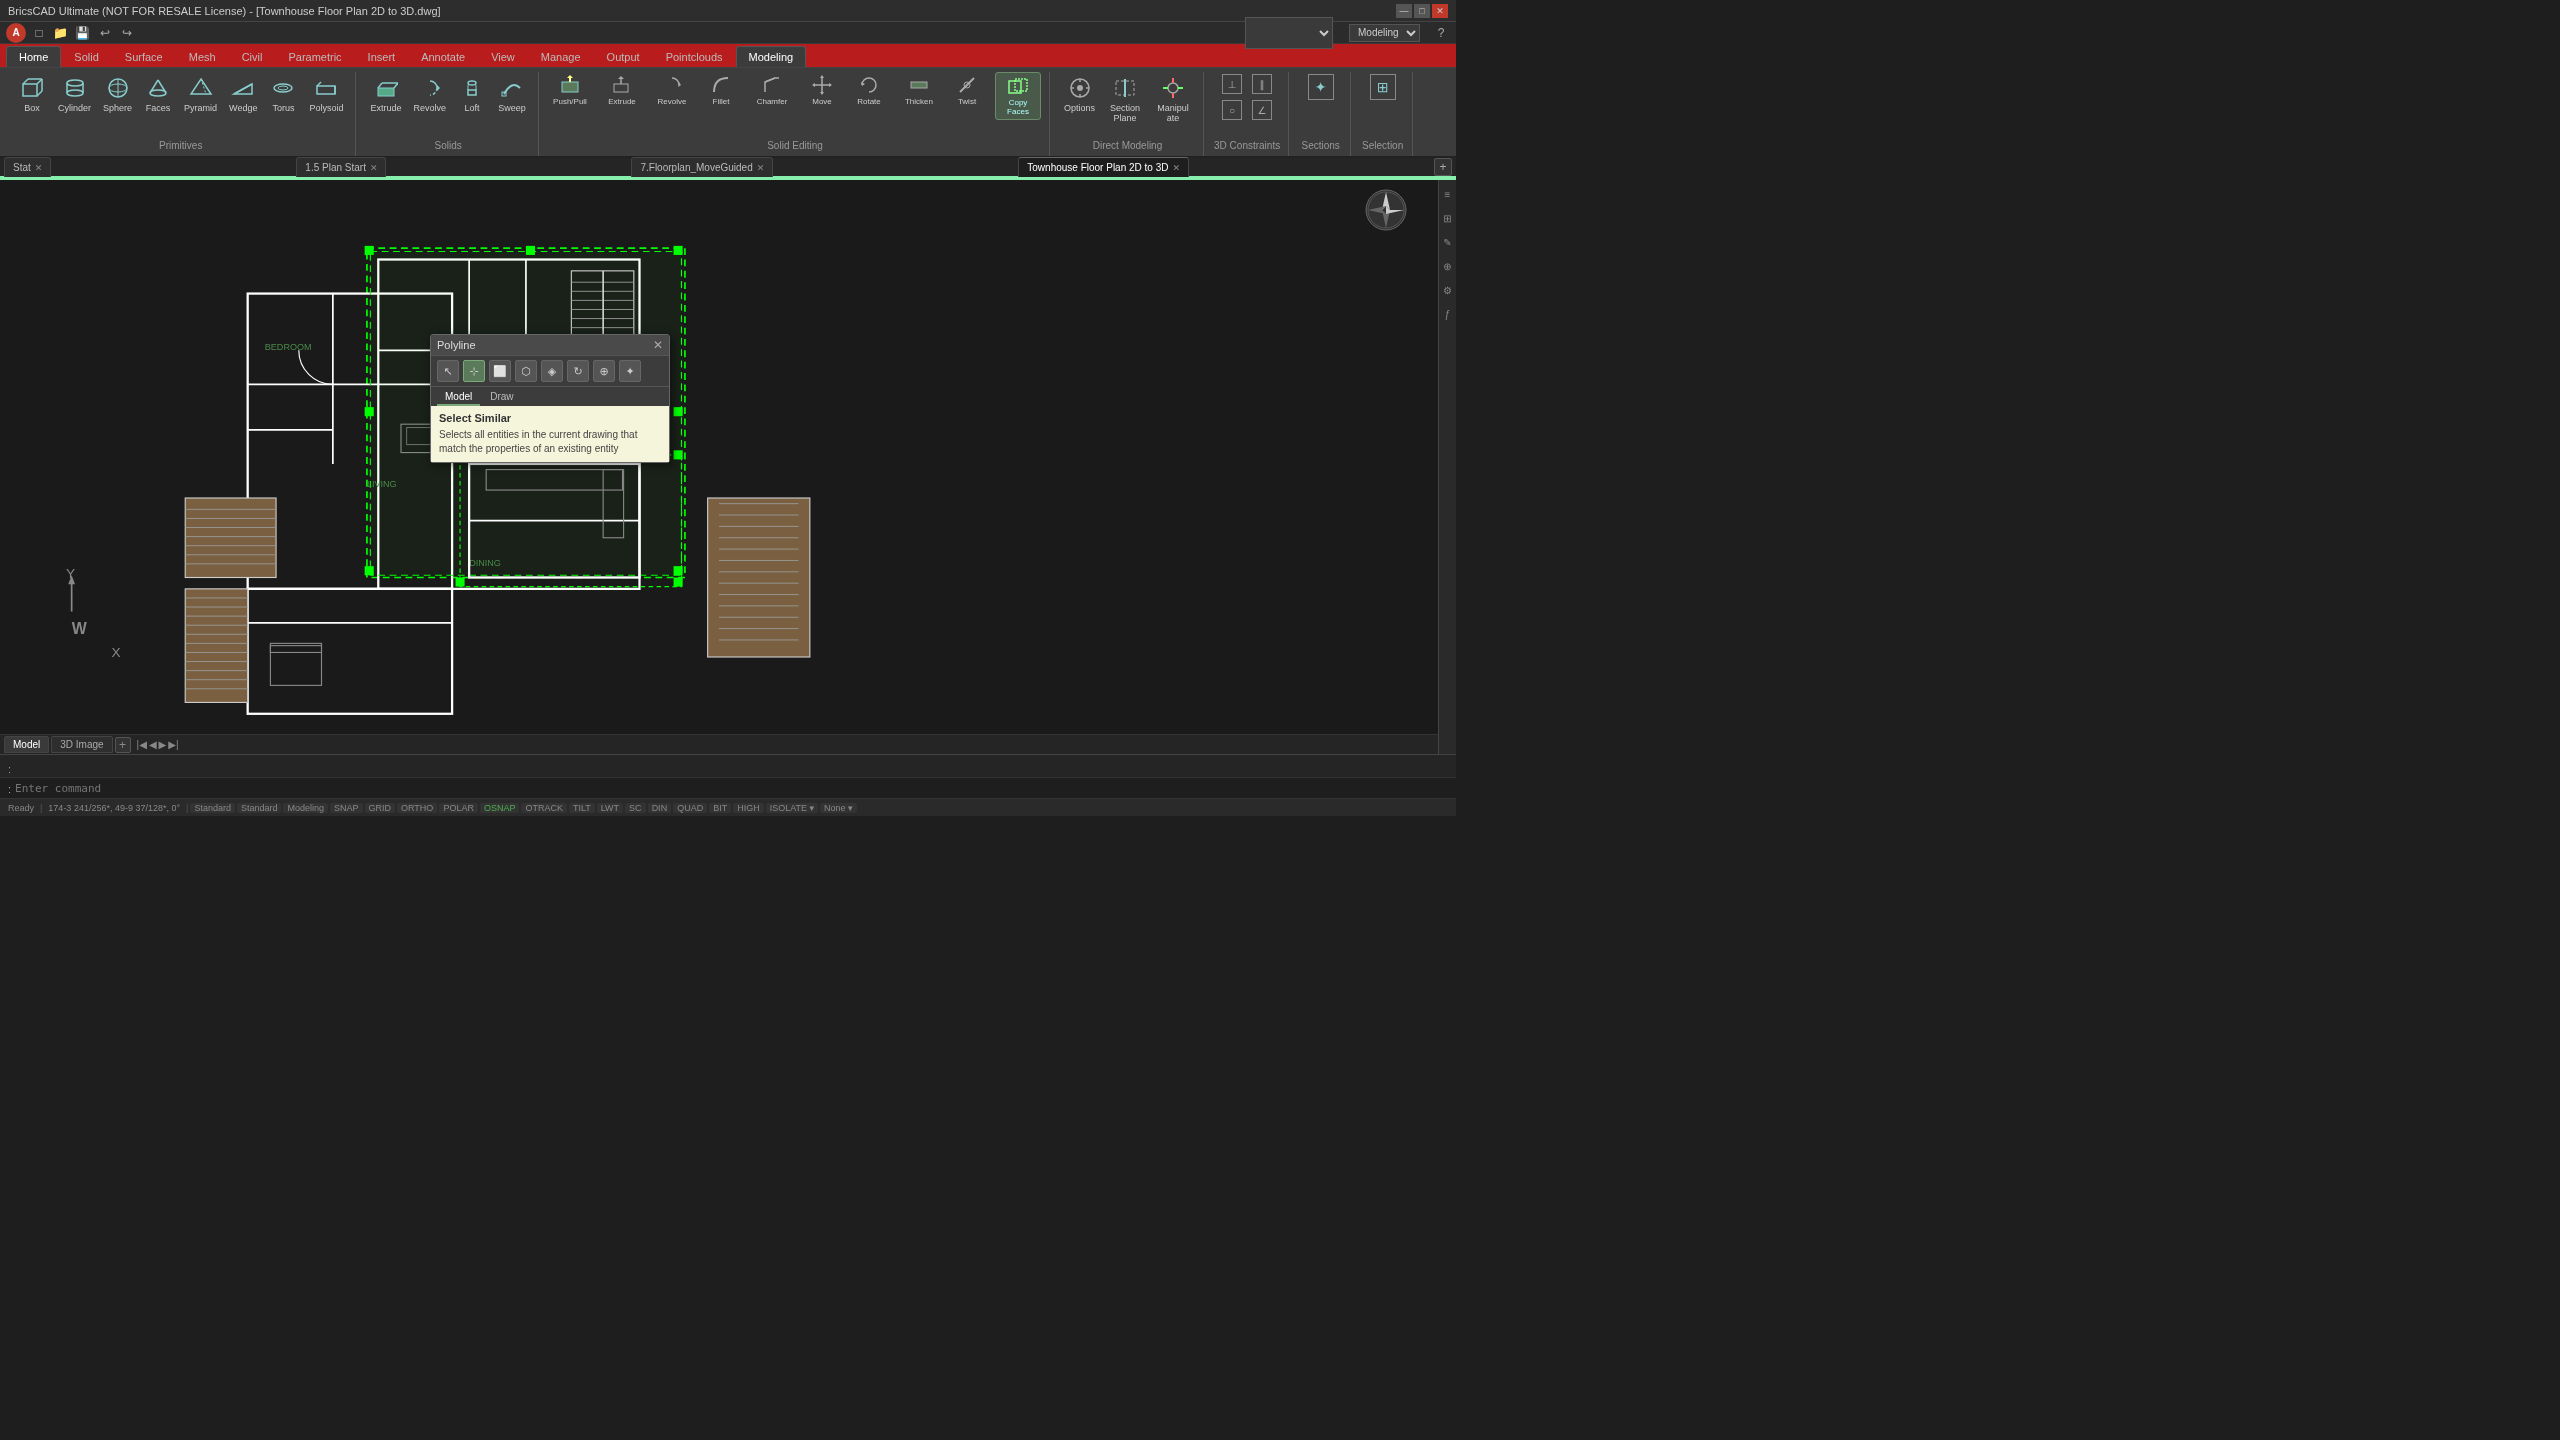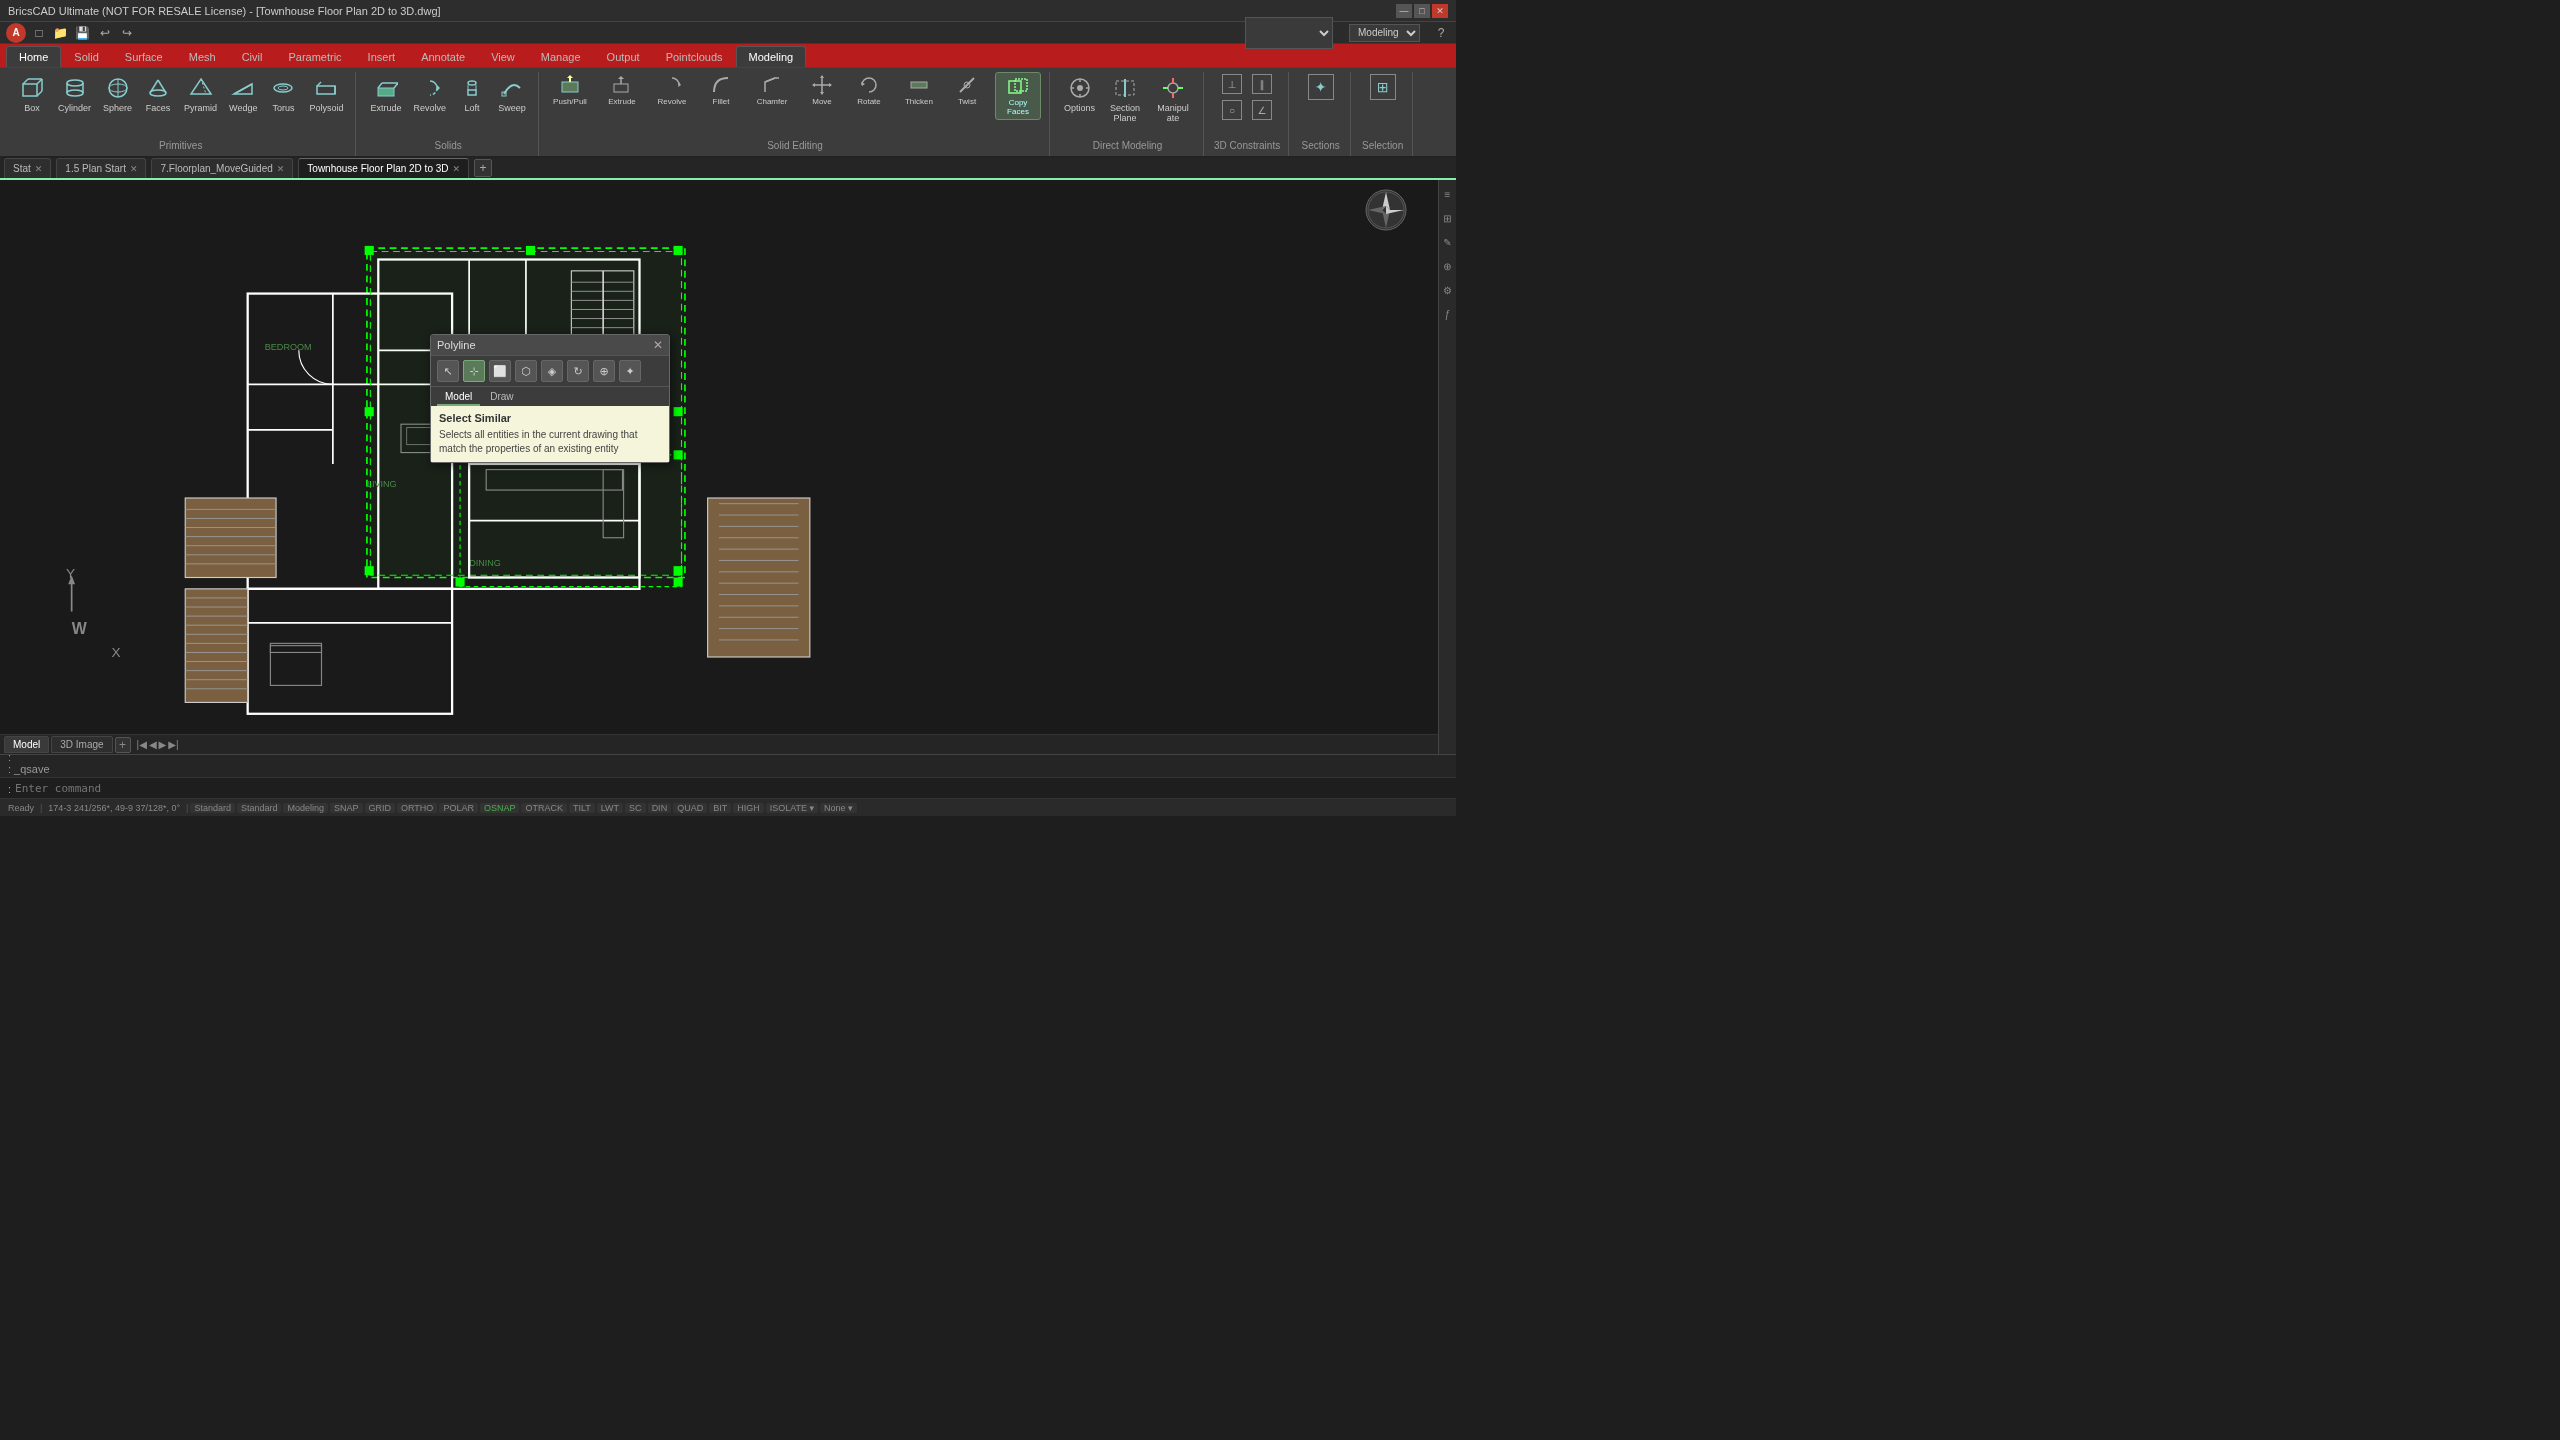--- a/index.html
+++ b/index.html
@@ -184,21 +184,22 @@
 
     
     #doc-tabs {
       width: 100%;
       height: 22px;
       background: #252525;
       display: flex;
       align-items: center;
       padding: 0 4px;
       gap: 5px;
-      border-bottom: 2px solid #86efac;
+      border-bottom: 4px solid #86efac;
+      justify-content: space-between;
     }
     .doc-tab {
       display: flex;
       align-items: center;
       gap: 4px;
       padding: 2px 8px;
       background: #2e2e2e;
       border: 1px solid #444;
       border-bottom: none;
       cursor: pointer;
@@ -1058,21 +1059,20 @@
       <div style="font-size:10px;color:#888;cursor:pointer;">|◀</div>
       <div style="font-size:10px;color:#888;cursor:pointer;">◀</div>
       <div style="font-size:10px;color:#888;cursor:pointer;">▶</div>
       <div style="font-size:10px;color:#888;cursor:pointer;">▶|</div>
     </div>
   </div>
 
   <div id="command-area" style="position:absolute;bottom:18px;left:0;width:100%;height:44px;background:#252525;border-top:1px solid #444;">
     <div id="command-history">
       <span style="color:#999;font-size:11px;">:</span>
-      <span style="color:#999;font-size:11px;">: _qsave</span>
     </div>
     <div id="command-input-row">
       <span id="command-prompt">:</span>
       <input id="command-input" type="text" style="flex: 1 1 0%; background: transparent; border: none; outline: none; color: rgb(221, 221, 221); font-size: 11px; font-family: &quot;Segoe UI&quot;, monospace;" placeholder="Enter command">
     </div>
   </div>
 
   <div id="status-bar" style="position:absolute;bottom:0;left:0;width:100%;height:18px;background:#2a2a2a;border-top:1px solid #333;display:flex;align-items:center;padding:0 4px;gap:2px;font-size:9px;color:#888;overflow:hidden;">
     <span class="status-item">Ready</span>
     <span class="status-sep">|</span>

